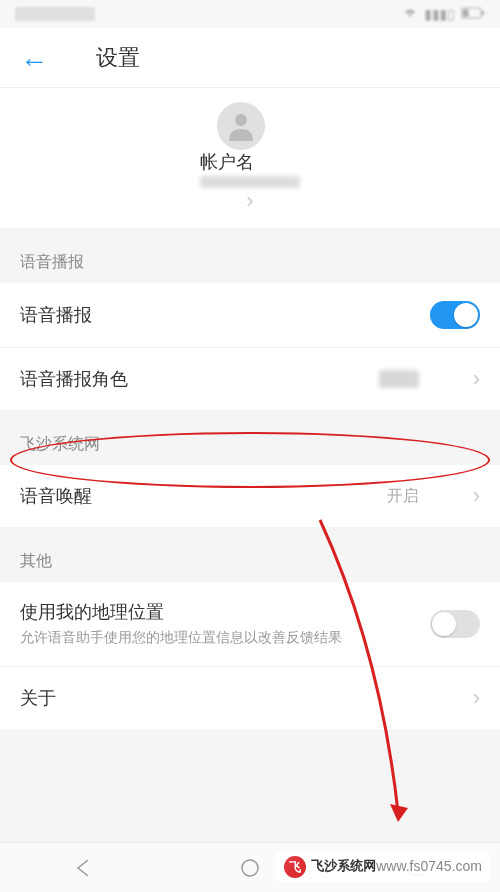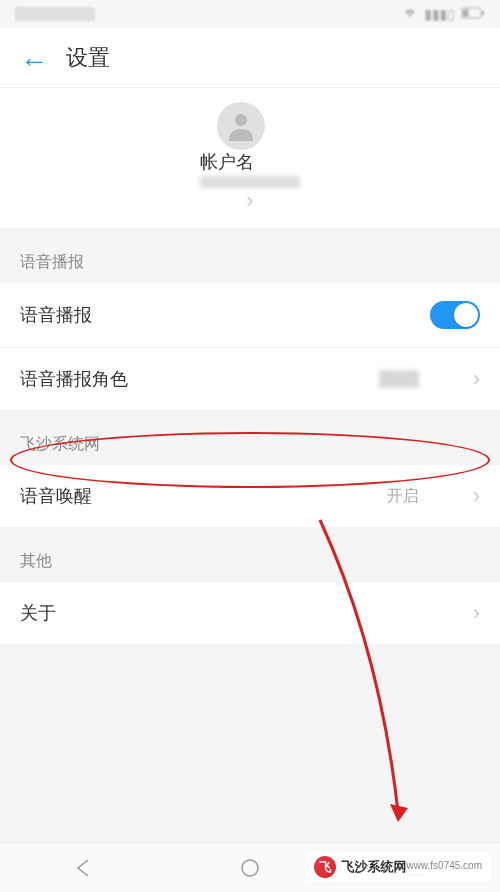--- a/index.html
+++ b/index.html
@@ -47,20 +47,21 @@
     }
     .back-arrow {
       color: #2196f3;
       font-size: 28px;
       margin-right: 18px;
       font-weight: bold;
     }
     .header-title {
       font-size: 22px;
       color: #333;
+      margin-left: 30px;
     }
     
     
     .account-row {
       background: #fff;
       display: flex;
       align-items: center;
       padding: 14px 20px;
       margin-bottom: 10px;
       flex-direction: column;
@@ -241,21 +242,21 @@
       display: flex;
       flex-direction: row;
       line-height: 1.1;
     }
     .watermark-name {
       font-size: 13px;
       color: #333;
       font-weight: bold;
     }
     .watermark-url {
-      font-size: 10px;
+      font-size: 14px;
       color: #888;
     }
   </style>
 </head>
 <body>
 
 <div class="status-bar">
   <span class="status-left"></span>
   <span class="wifi">
     <svg width="16" height="12" viewBox="0 0 16 12">
@@ -311,20 +312,29 @@
   <div class="list-row">
     <span class="row-label">语音唤醒</span>
     <span class="row-value">开启</span>
     <span class="chevron">›</span>
   </div>
 </div>
 
 <div class="section-header">其他</div>
 <div class="section-group">
   <div class="list-row">
+    <div class="row-text-wrap">
+      <span class="row-label">使用我的地理位置</span>
+      <span class="row-sublabel">允许语音助手使用您的地理位置信息以改善反馈结果</span>
+    </div>
+    <div class="toggle off">
+      <div class="toggle-knob"></div>
+    </div>
+  </div>
+  <div class="list-row">
     <span class="row-label">关于</span>
     <span class="chevron">›</span>
   </div>
 </div>
 
 <div class="nav-bar">
   <div class="nav-btn">
     <svg width="20" height="20" viewBox="0 0 20 20">
         <path d="M15 2 L5 10 L15 18" stroke="#999" stroke-width="1.5" fill="none"></path>
       </svg>

